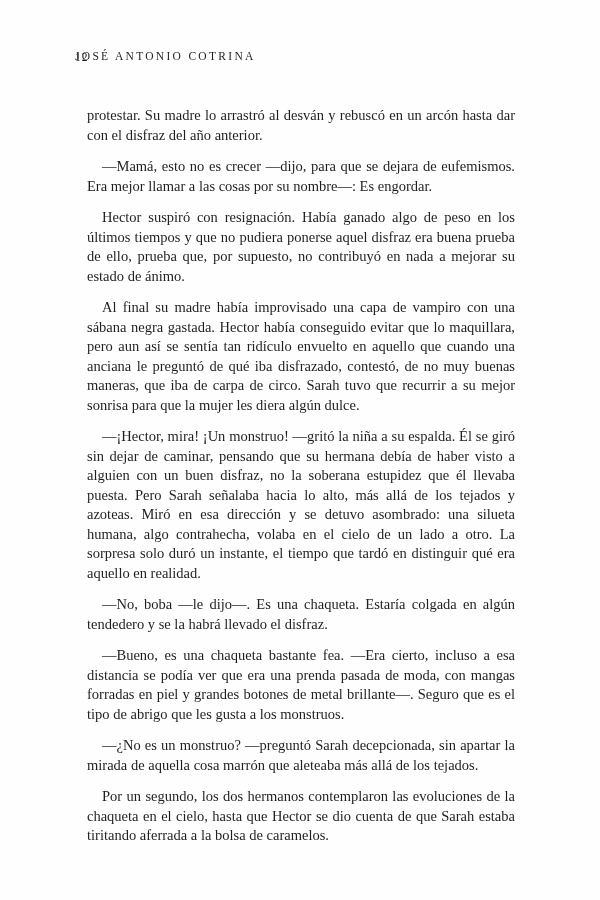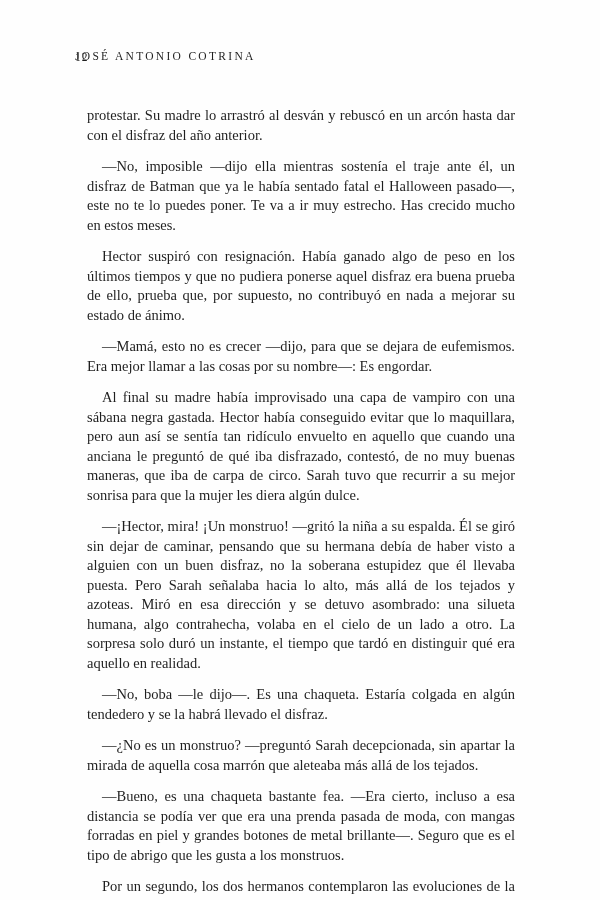--- a/index.html
+++ b/index.html
@@ -58,23 +58,22 @@
 </head>
 <body>
 
 <div class="page">
   <div class="running-head">
     <span class="page-number">12</span>
     <div class="running-title">JOSÉ ANTONIO COTRINA</div>
   </div>
   <div class="body-text">
       <p class="para">protestar. Su madre lo arrastró al desván y rebuscó en un arcón hasta dar con el disfraz del año anterior.</p>
-      <p class="para indent">—No, imposible —dijo ella mientras sostenía el traje ante él, un disfraz de Batman que ya le había sentado fatal el Halloween pasado—, este no te lo puedes poner. Te va a ir muy estrecho. Has crecido mucho en estos meses.</p>
+      <p class="para indent">—Mamá, esto no es crecer —dijo, para que se dejara de eufemismos. Era mejor llamar a las cosas por su nombre—: Es engordar.</p>
       <p class="para indent">Hector suspiró con resignación. Había ganado algo de peso en los últimos tiempos y que no pudiera ponerse aquel disfraz era buena prueba de ello, prueba que, por supuesto, no contribuyó en nada a mejorar su estado de ánimo.</p>
-      <p class="para indent">—Mamá, esto no es crecer —dijo, para que se dejara de eufemismos. Era mejor llamar a las cosas por su nombre—: Es engordar.</p>
       <p class="para indent">Al final su madre había improvisado una capa de vampiro con una sábana negra gastada. Hector había conseguido evitar que lo maquillara, pero aun así se sentía tan ridículo envuelto en aquello que cuando una anciana le preguntó de qué iba disfrazado, contestó, de no muy buenas maneras, que iba de carpa de circo. Sarah tuvo que recurrir a su mejor sonrisa para que la mujer les diera algún dulce.</p>
       <p class="para indent">—¡Hector, mira! ¡Un monstruo! —gritó la niña a su espalda. Él se giró sin dejar de caminar, pensando que su hermana debía de haber visto a alguien con un buen disfraz, no la soberana estupidez que él llevaba puesta. Pero Sarah señalaba hacia lo alto, más allá de los tejados y azoteas. Miró en esa dirección y se detuvo asombrado: una silueta humana, algo contrahecha, volaba en el cielo de un lado a otro. La sorpresa solo duró un instante, el tiempo que tardó en distinguir qué era aquello en realidad.</p>
       <p class="para indent">—No, boba —le dijo—. Es una chaqueta. Estaría colgada en algún tendedero y se la habrá llevado el disfraz.</p>
+      <p class="para indent">—Bueno, es una chaqueta bastante fea. —Era cierto, incluso a esa distancia se podía ver que era una prenda pasada de moda, con mangas forradas en piel y grandes botones de metal brillante—. Seguro que es el tipo de abrigo que les gusta a los monstruos.</p>
       <p class="para indent">—¿No es un monstruo? —preguntó Sarah decepcionada, sin apartar la mirada de aquella cosa marrón que aleteaba más allá de los tejados.</p>
-      <p class="para indent">—Bueno, es una chaqueta bastante fea. —Era cierto, incluso a esa distancia se podía ver que era una prenda pasada de moda, con mangas forradas en piel y grandes botones de metal brillante—. Seguro que es el tipo de abrigo que les gusta a los monstruos.</p>
-      <p class="para indent">Por un segundo, los dos hermanos contemplaron las evoluciones de la chaqueta en el evitar, hasta que Hector se dio cuenta de que Sarah estaba tiritando aferrada a la bolsa de caramelos.</p>
+      <p class="para indent">Por un segundo, los dos hermanos contemplaron las evoluciones de la chaqueta en el cielo, hasta que Hector se dio cuenta de que Sarah estaba tiritando aferrada a la bolsa de caramelos.</p>
     </div>
 </div>
 
 </body></html>

